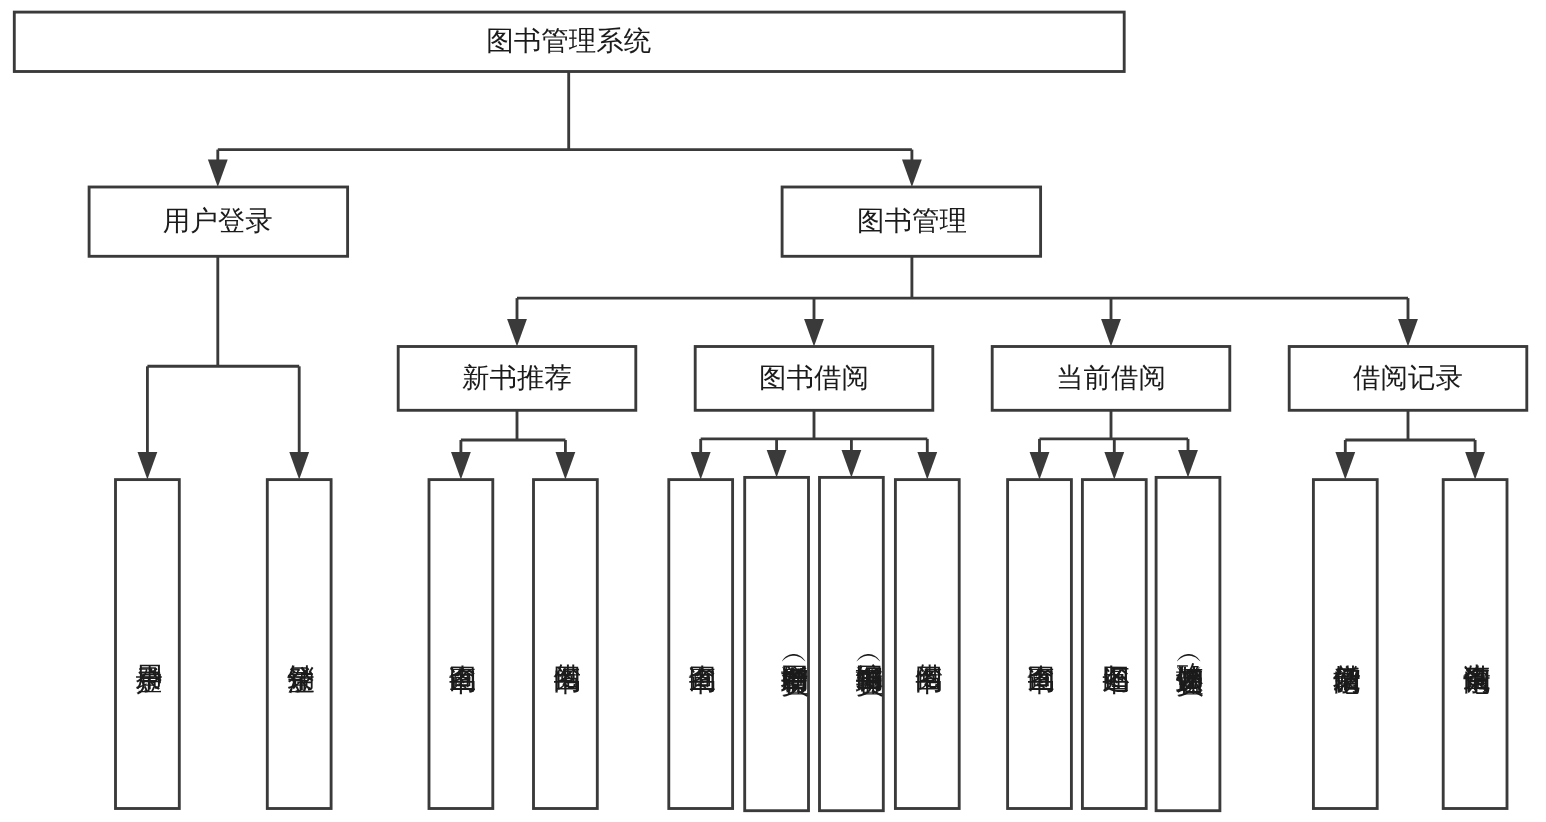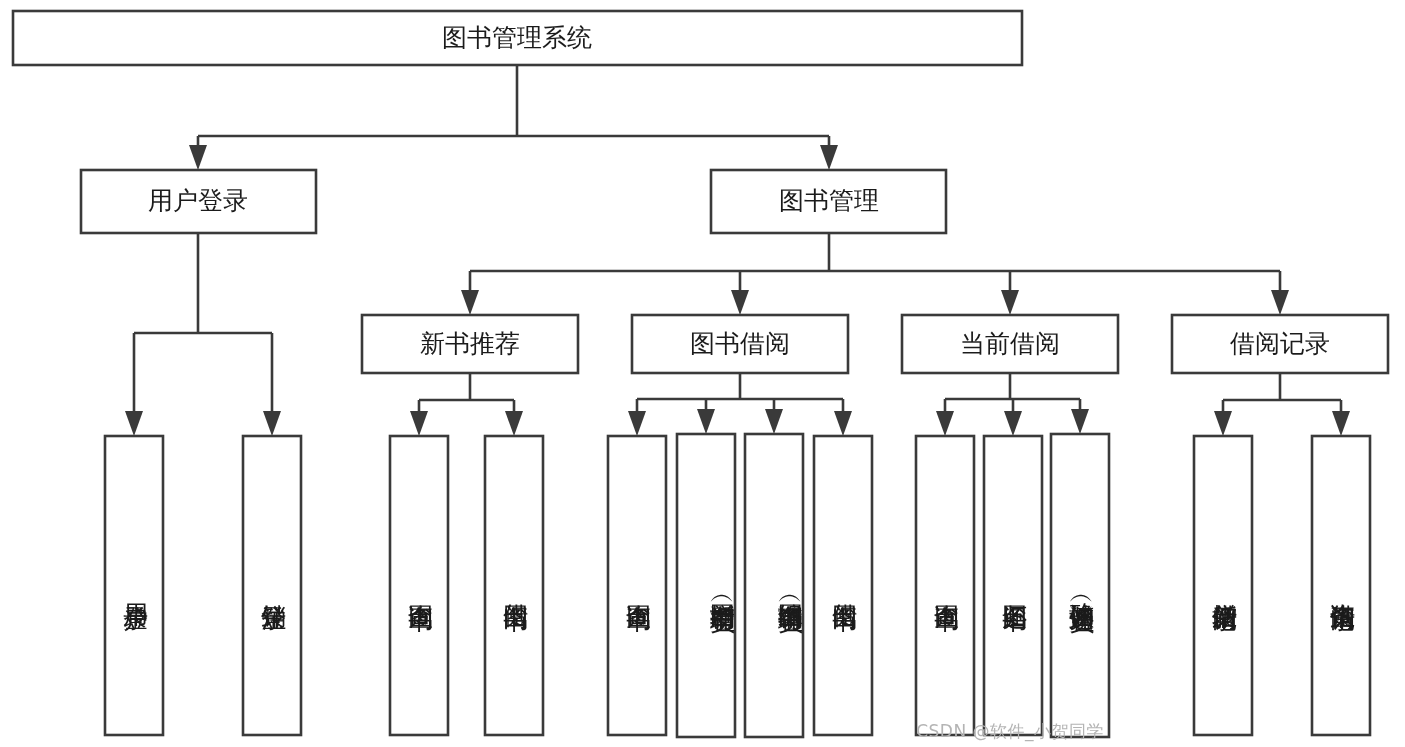--- a/index.html
+++ b/index.html
@@ -210,14 +210,13 @@
   <div class="leaf-label" style="left: 610px; top: 436px; width: 56px; height: 299px; display: flex; justify-content: center; align-items: center;">查询图书</div>
   <div class="leaf-label" style="left: 679px; top: 440px; width: 56px; height: 295px; align-items: flex-start; display: flex; justify-content: center;">新增图书（管理员）</div>
   <div class="leaf-label" style="left: 747px; top: 440px; width: 56px; height: 295px; align-items: flex-start; display: flex; justify-content: center;">编辑图书（管理员）</div>
   <div class="leaf-label" style="left: 816px; top: 436px; width: 56px; height: 299px; display: flex; justify-content: center; align-items: center;">借阅图书</div>
   <div class="leaf-label" style="left: 918px; top: 436px; width: 56px; height: 299px; display: flex; justify-content: center; align-items: center;">查询图书</div>
   <div class="leaf-label" style="left: 986px; top: 436px; width: 56px; height: 299px; display: flex; justify-content: center; align-items: center;">归还图书</div>
   <div class="leaf-label" style="left: 1053px; top: 440px; width: 56px; height: 295px; display: flex; justify-content: center; align-items: center;">确认归还（管理员）</div>
   <div class="leaf-label" style="left: 1196px; top: 436px; width: 56px; height: 299px; display: flex; justify-content: center; align-items: center;">新增借阅记录</div>
   <div class="leaf-label" style="left: 1314px; top: 436px; width: 56px; height: 299px; display: flex; justify-content: center; align-items: center;">查询借阅记录</div>
 
-  <div class="watermark">CSDN @软件_小贺同学</div>
 </div>
 
 </body></html>

